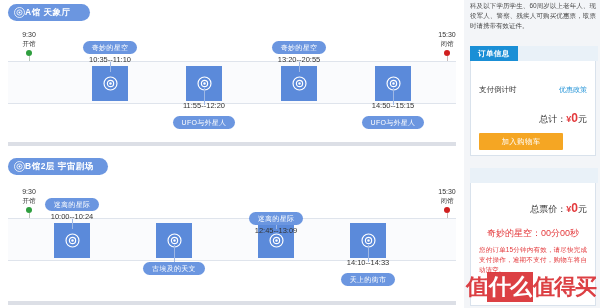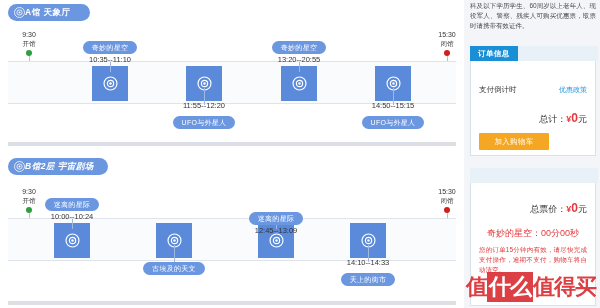--- a/index.html
+++ b/index.html
@@ -17,21 +17,21 @@
   .venue-block { position: absolute; left: 0; width: 464px; }
   .venue-a { top: 0; height: 148px; }
   .venue-b { top: 148px; height: 160px; }
 
   .venue-header {
     position: absolute; left: 8px; top: 4px;
     height: 17px; min-width: 82px; padding: 0 14px 0 6px;
     background: #6b96e0; border-radius: 9px;
     display: flex; align-items: center; gap: 0;
   }
-  .venue-header.b { top: 10px; font-style: italic; }
+  .venue-header.b { top: 10px; }
   .venue-title {
     font-size: 8.5px; color: #ffffff; font-weight: bold;
     letter-spacing: .5px; white-space: nowrap;
   }
   .ring-icon { width: 11px; height: 11px; flex: 0 0 11px; display:block; }
 
   
   .timeline {
     position: absolute; left: 8px; width: 448px; height: 43px;
     background: #fafbfd; border-top: 1px solid #dfe4ec; border-bottom: 1px solid #dfe4ec;
@@ -110,21 +110,21 @@
   .lnk-policy { font-size: 7px; color: #1a8fd6; text-decoration: none; }
 
   .total-line {
     position: absolute; right: 8px; top: 64px;
     font-size: 9px; color: #333; white-space: nowrap;
   }
   .total-line .amount { color: #e4393c; font-weight: bold; font-size: 12px; }
   .total-line .cny { color: #e4393c; font-weight: bold; font-size: 9px; }
 
   .btn-cart {
-    position: absolute; left: 8px; top: 86px; width: 70px; height: 17px;
+    position: absolute; left: 8px; top: 86px; width: 84px; height: 17px;
     background: #f5a623; color: #fff; border: none; border-radius: 1px;
     font-size: 7.5px; font-family: "Liberation Sans", sans-serif; cursor: pointer;
     letter-spacing: .3px;
   }
 
   .cart-total {
     position: absolute; right: 8px; top: 32px;
     font-size: 9px; color: #333; white-space: nowrap;
   }
   .cart-total .amount { color: #e4393c; font-weight: bold; font-size: 12px; }

